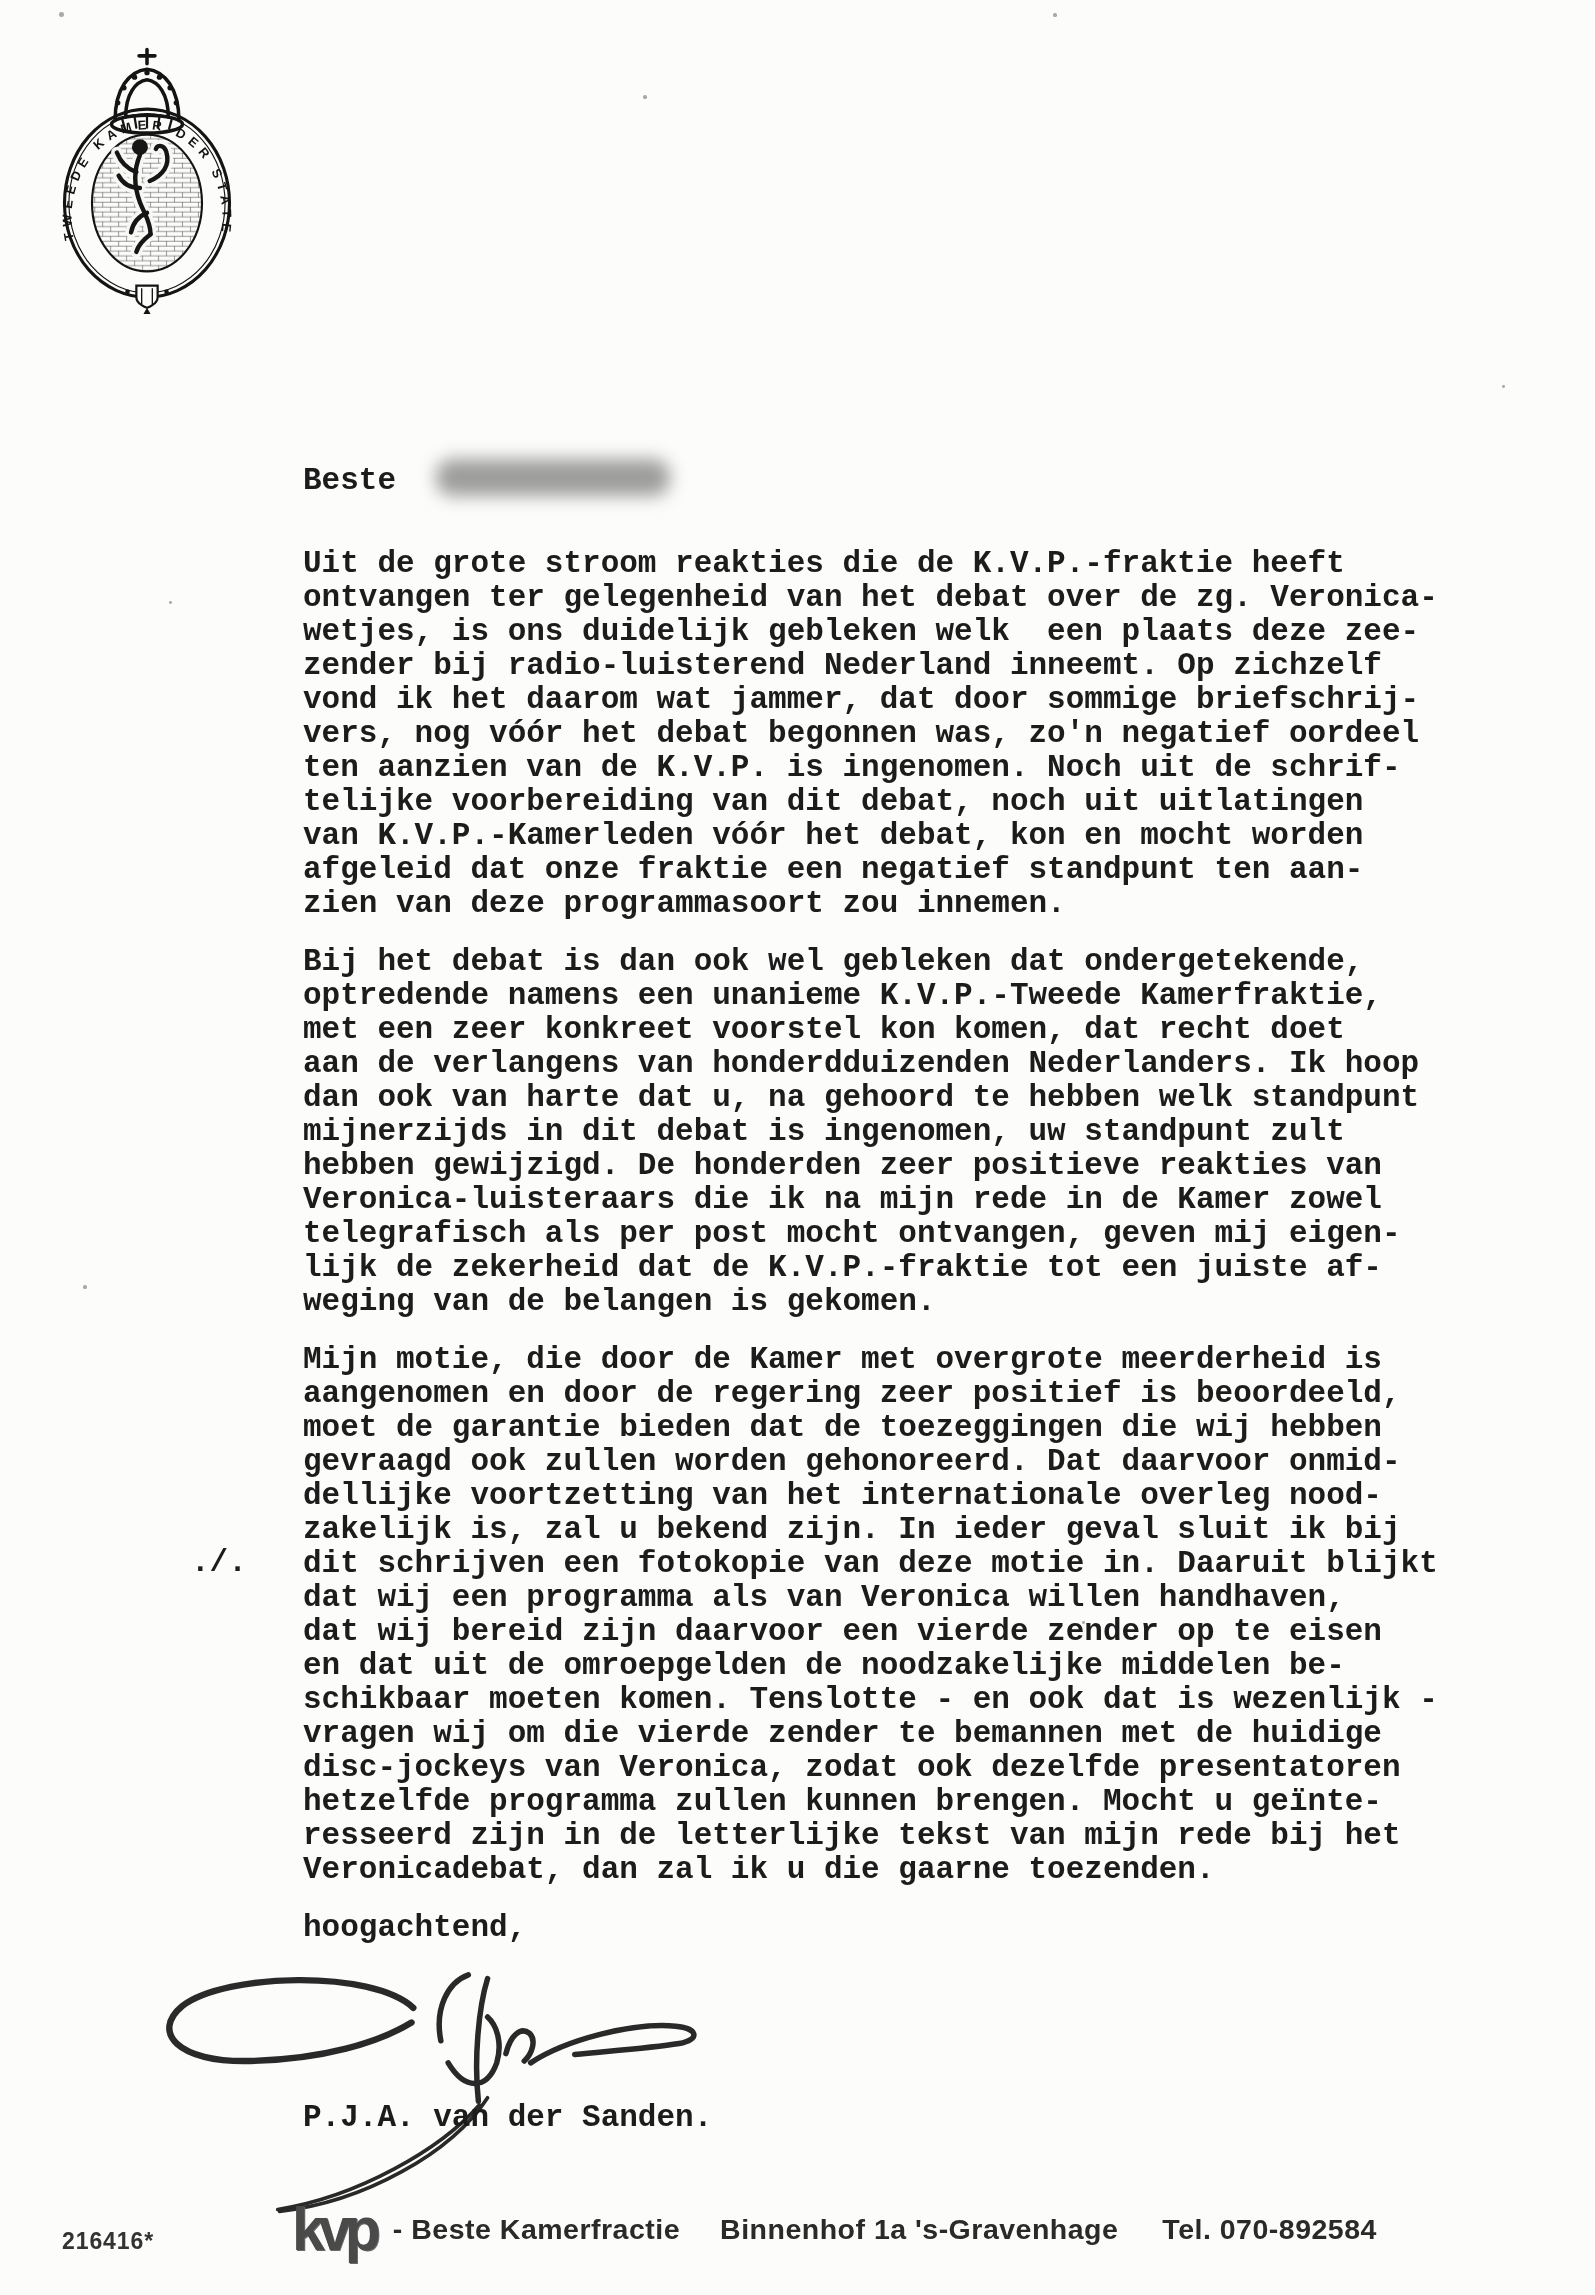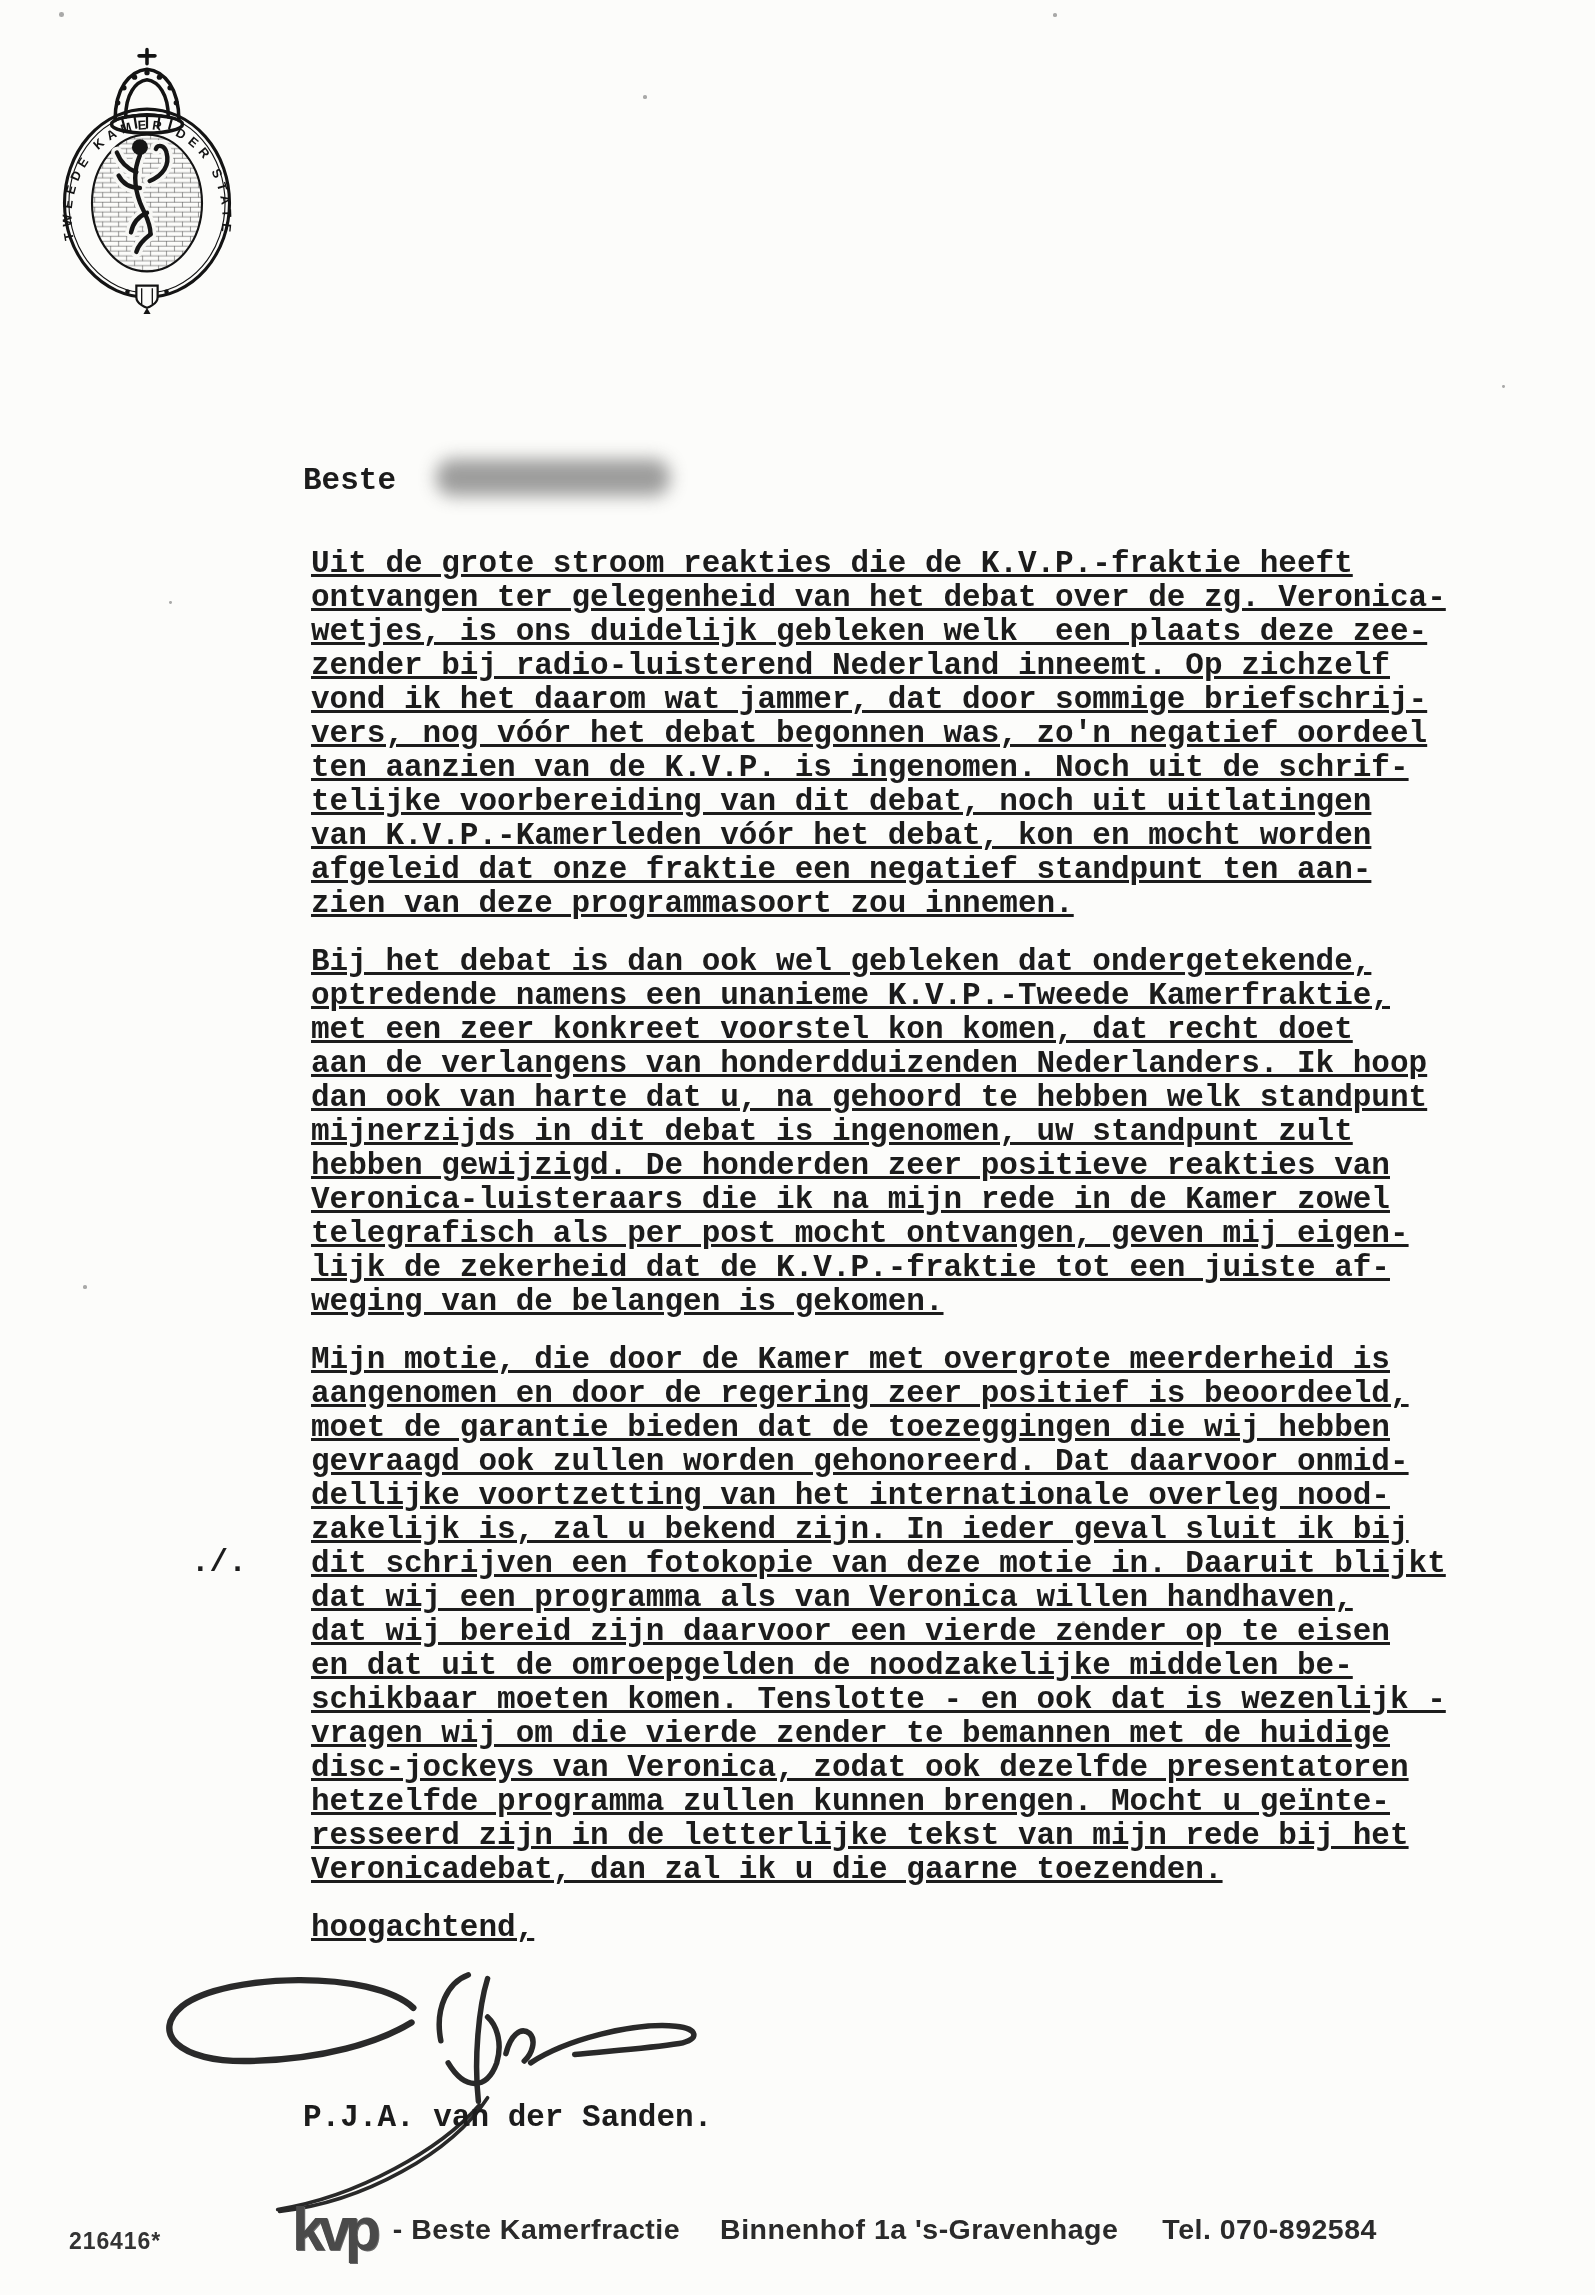--- a/index.html
+++ b/index.html
@@ -10,39 +10,39 @@
   }
   .type{font-weight:700;font-size:31px;line-height:34px;}
   .date-line{position:absolute;left:950px;top:158px;}
   .salutation-row{position:absolute;left:303px;top:459px;}
   .redacted{
     display:inline-block;width:234px;height:37px;margin-left:40px;
     border-radius:16.5px;background:#5e5e5e;filter:blur(8.3px);opacity:.6;
     vertical-align:-7.3px;
   }
   .letter-body{position:absolute;left:303px;top:547px;width:1231px;}
-  .letter-body p{white-space:pre-wrap;margin:0 0 24px 8px;text-decoration:underline;}
+  .letter-body p{white-space:pre-wrap;margin:0 0 24px 0;}
   .enclosure-mark{position:absolute;left:191px;top:1546px;}
   .signer-name{position:absolute;left:303px;top:2101px;text-align:right;}
   .seal{position:absolute;left:57px;top:39px;width:180px;height:275px;}
   .signature{position:absolute;left:138px;top:1951px;width:569px;height:275px;}
   .footer-row{
     position:absolute;left:292px;top:2189px;height:81px;
     display:flex;align-items:center;
     font-family:"Liberation Sans","DejaVu Sans",sans-serif;color:#2a2a2a;text-align:center;
   }
   .kvp-logo{
     font-weight:900;font-size:59px;letter-spacing:-6.4px;color:#4a4a4a;
     text-shadow:0.9px 0.9px 0 #6a6a6a;line-height:1;transform:scaleY(1.05);
   }
   .footer-fraction{margin-left:18.4px;font-size:28.5px;font-weight:700;letter-spacing:0.5px;}
   .footer-address{margin-left:40px;font-size:28.5px;font-weight:700;letter-spacing:0.5px;}
   .footer-phone{margin-left:44px;font-size:28.5px;font-weight:700;letter-spacing:0.5px;}
   .doc-number{
-    position:absolute;left:69px;top:2228px;
+    position:absolute;left:62px;top:2228px;
     font-family:"Liberation Sans","DejaVu Sans",sans-serif;
     font-size:23px;font-weight:600;letter-spacing:0.9px;color:#333;
   }
   .speck{position:absolute;background:#555;border-radius:50%;opacity:.5;}
 </style>
 </head>
 <body>
 
 <div class="sheet">
 

